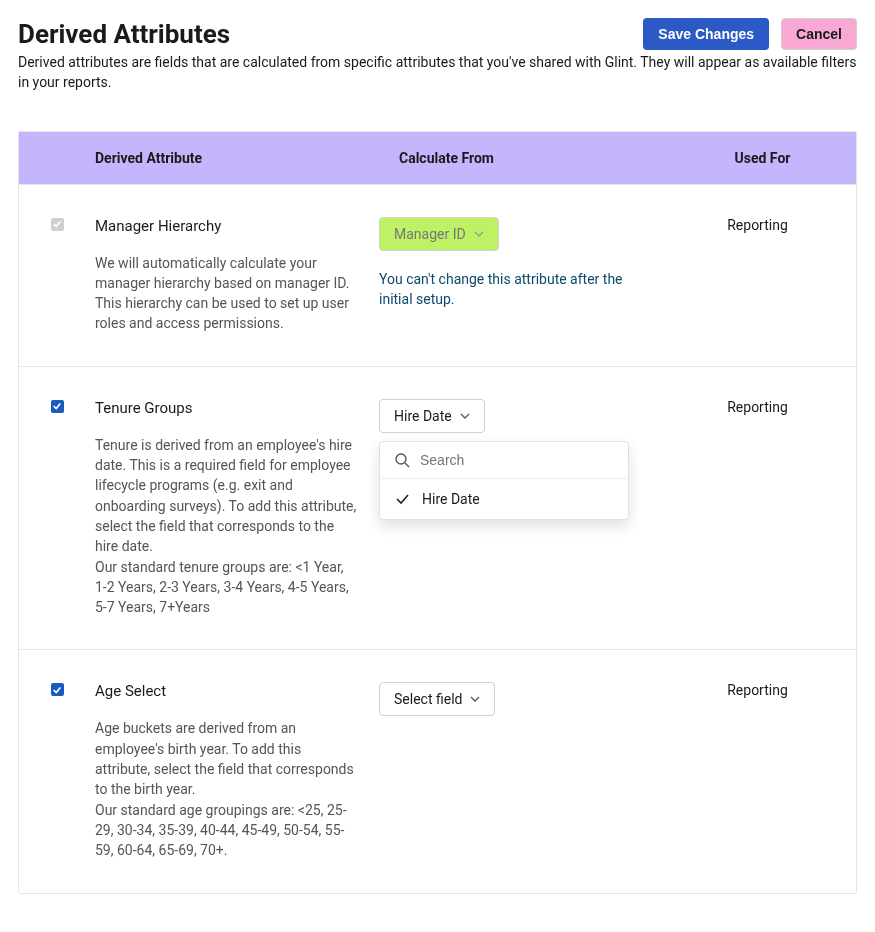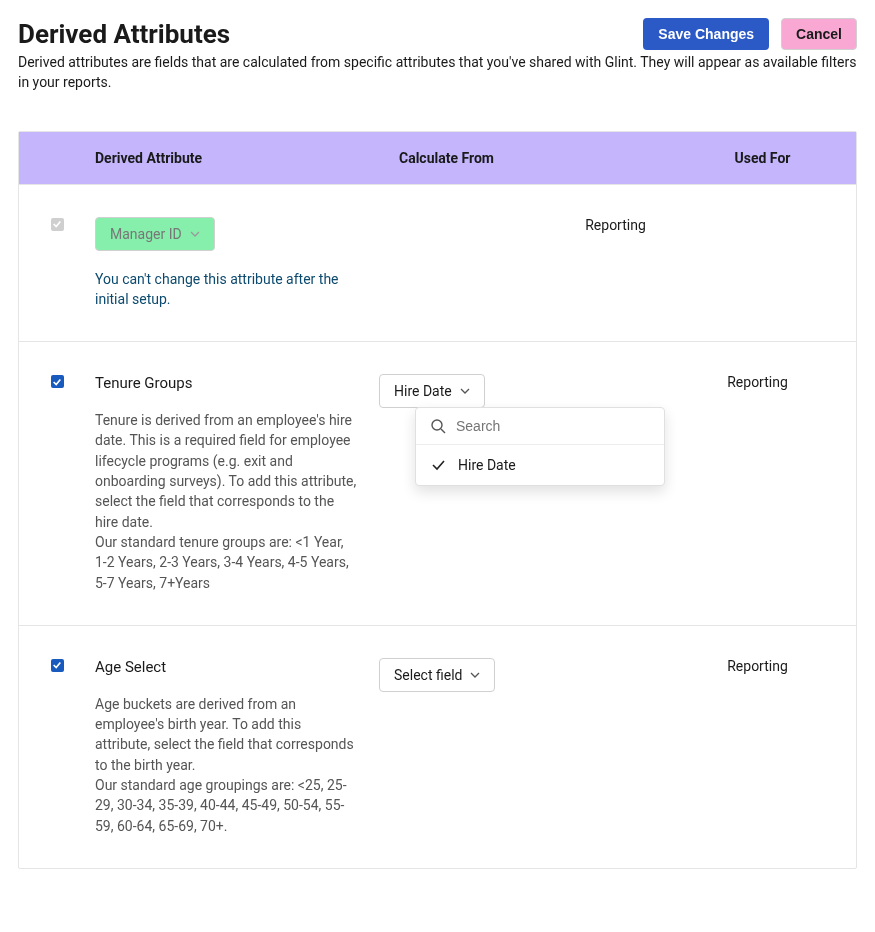--- a/index.html
+++ b/index.html
@@ -82,37 +82,36 @@
       align-items: center;
       gap: 8px;
       padding: 8px 14px;
       border: 1px solid #d0d0d0;
       border-radius: 4px;
       background: #fff;
       font-size: 14px;
       cursor: pointer;
       color: #1a1a1a;
     }
-    .select-btn.disabled { background: #86efac; color: #777; cursor: default; }
+    .select-btn.disabled { background: #bef264; color: #777; cursor: default; }
     .caret { width: 10px; height: 10px; }
     .caret svg { display: block; }
 
     .helper-text { font-size: 14px; color: #0c4a6e; margin-top: 18px; line-height: 1.45; max-width: 245px; }
 
     .dropdown {
       position: absolute;
-      top: 33px;
+      top: 42px;
       left: 0;
       width: 250px;
       background: #fff;
       border: 1px solid #e0e0e0;
       border-radius: 4px;
       box-shadow: 0 6px 14px rgba(0,0,0,0.12);
       z-index: 10;
-      margin-left: 36px;
     }
     .dd-search {
       display: flex;
       align-items: center;
       gap: 10px;
       padding: 10px 14px;
       border-bottom: 1px solid #eee;
     }
     .dd-search input {
       border: none;
@@ -151,20 +150,24 @@
     <div class="th col-used">Used For</div>
   </div>
 
   <div class="trow">
     <div class="col-check-cell">
       <div class="chk chk-disabled">
         <svg viewBox="0 0 12 12" width="10" height="10">
             <path d="M2 6 L5 9 L10 3" stroke="#fff" stroke-width="2" fill="none"></path>
           </svg>
       </div>
+    </div>
+    <div class="col-attr-cell">
+      <div class="row-title">Manager Hierarchy</div>
+      <div class="row-desc">We will automatically calculate your manager hierarchy based on manager ID. This hierarchy can be used to set up user roles and access permissions.</div>
     </div>
     <div class="col-calc-cell">
       <div class="select-btn disabled">
         <span>Manager ID</span>
         <span class="caret">
           <svg viewBox="0 0 10 10" width="10" height="10">
               <path d="M1 3 L5 7 L9 3" stroke="#999" stroke-width="1.3" fill="none"></path>
             </svg>
         </span>
       </div>

